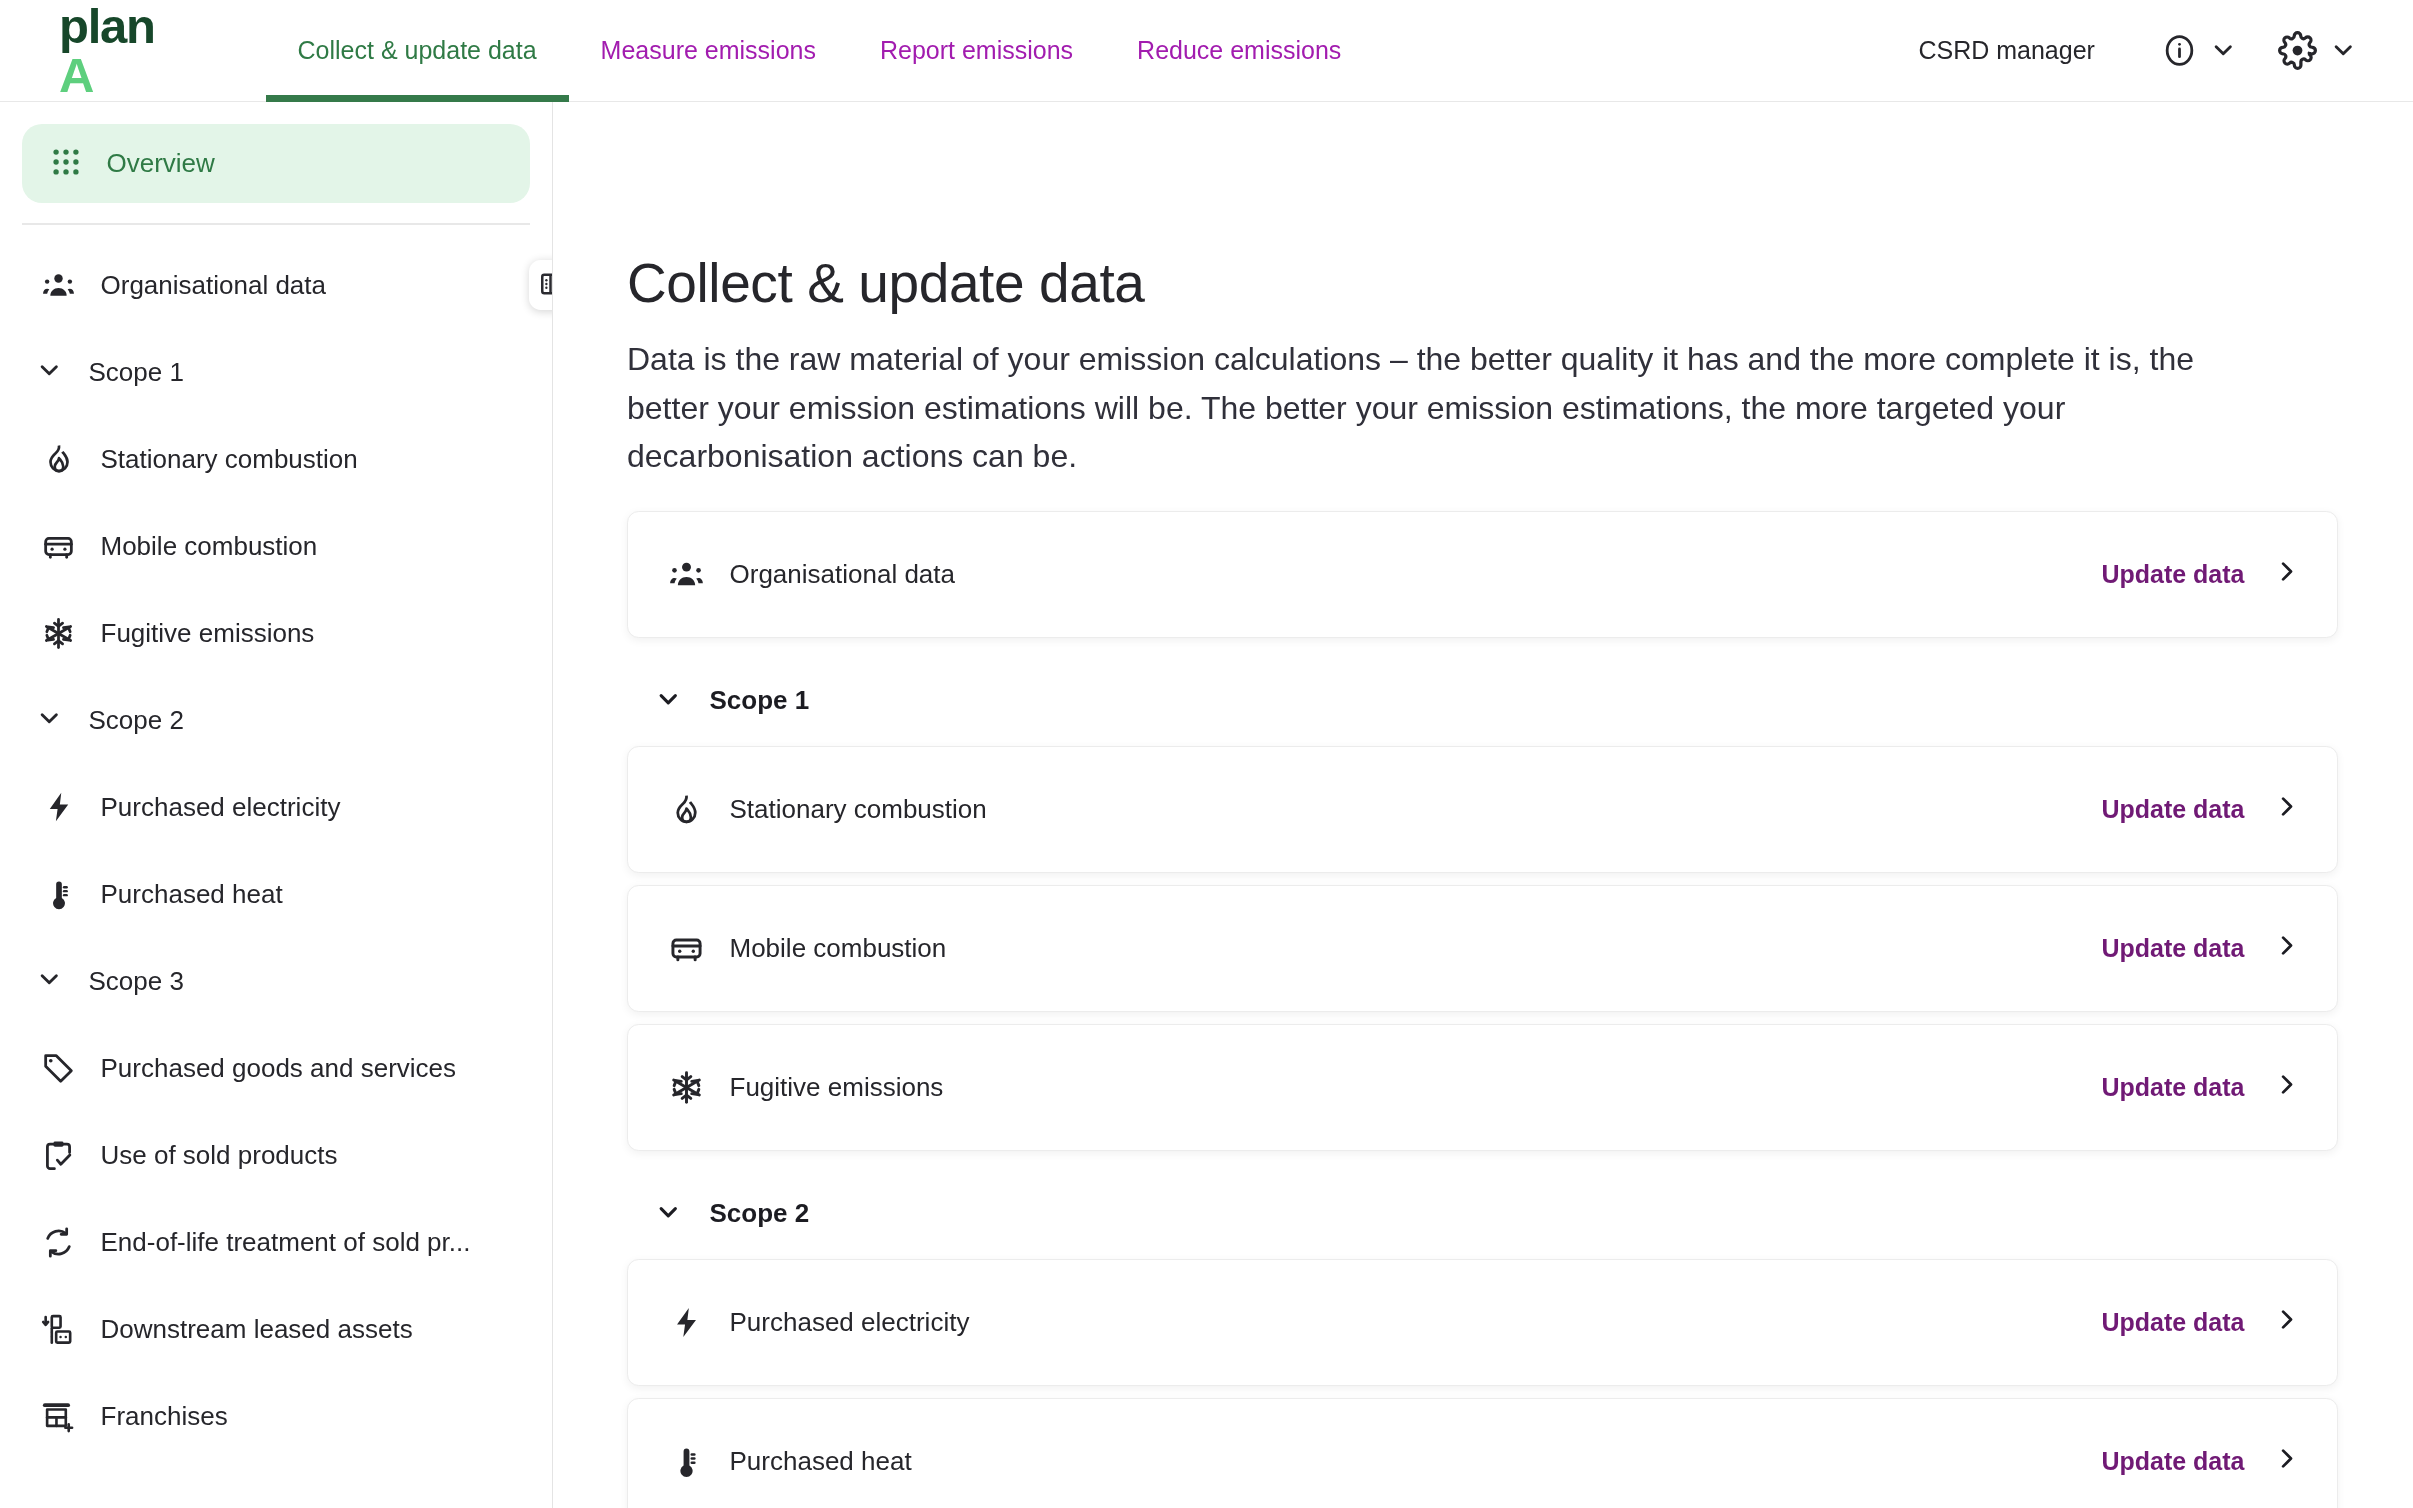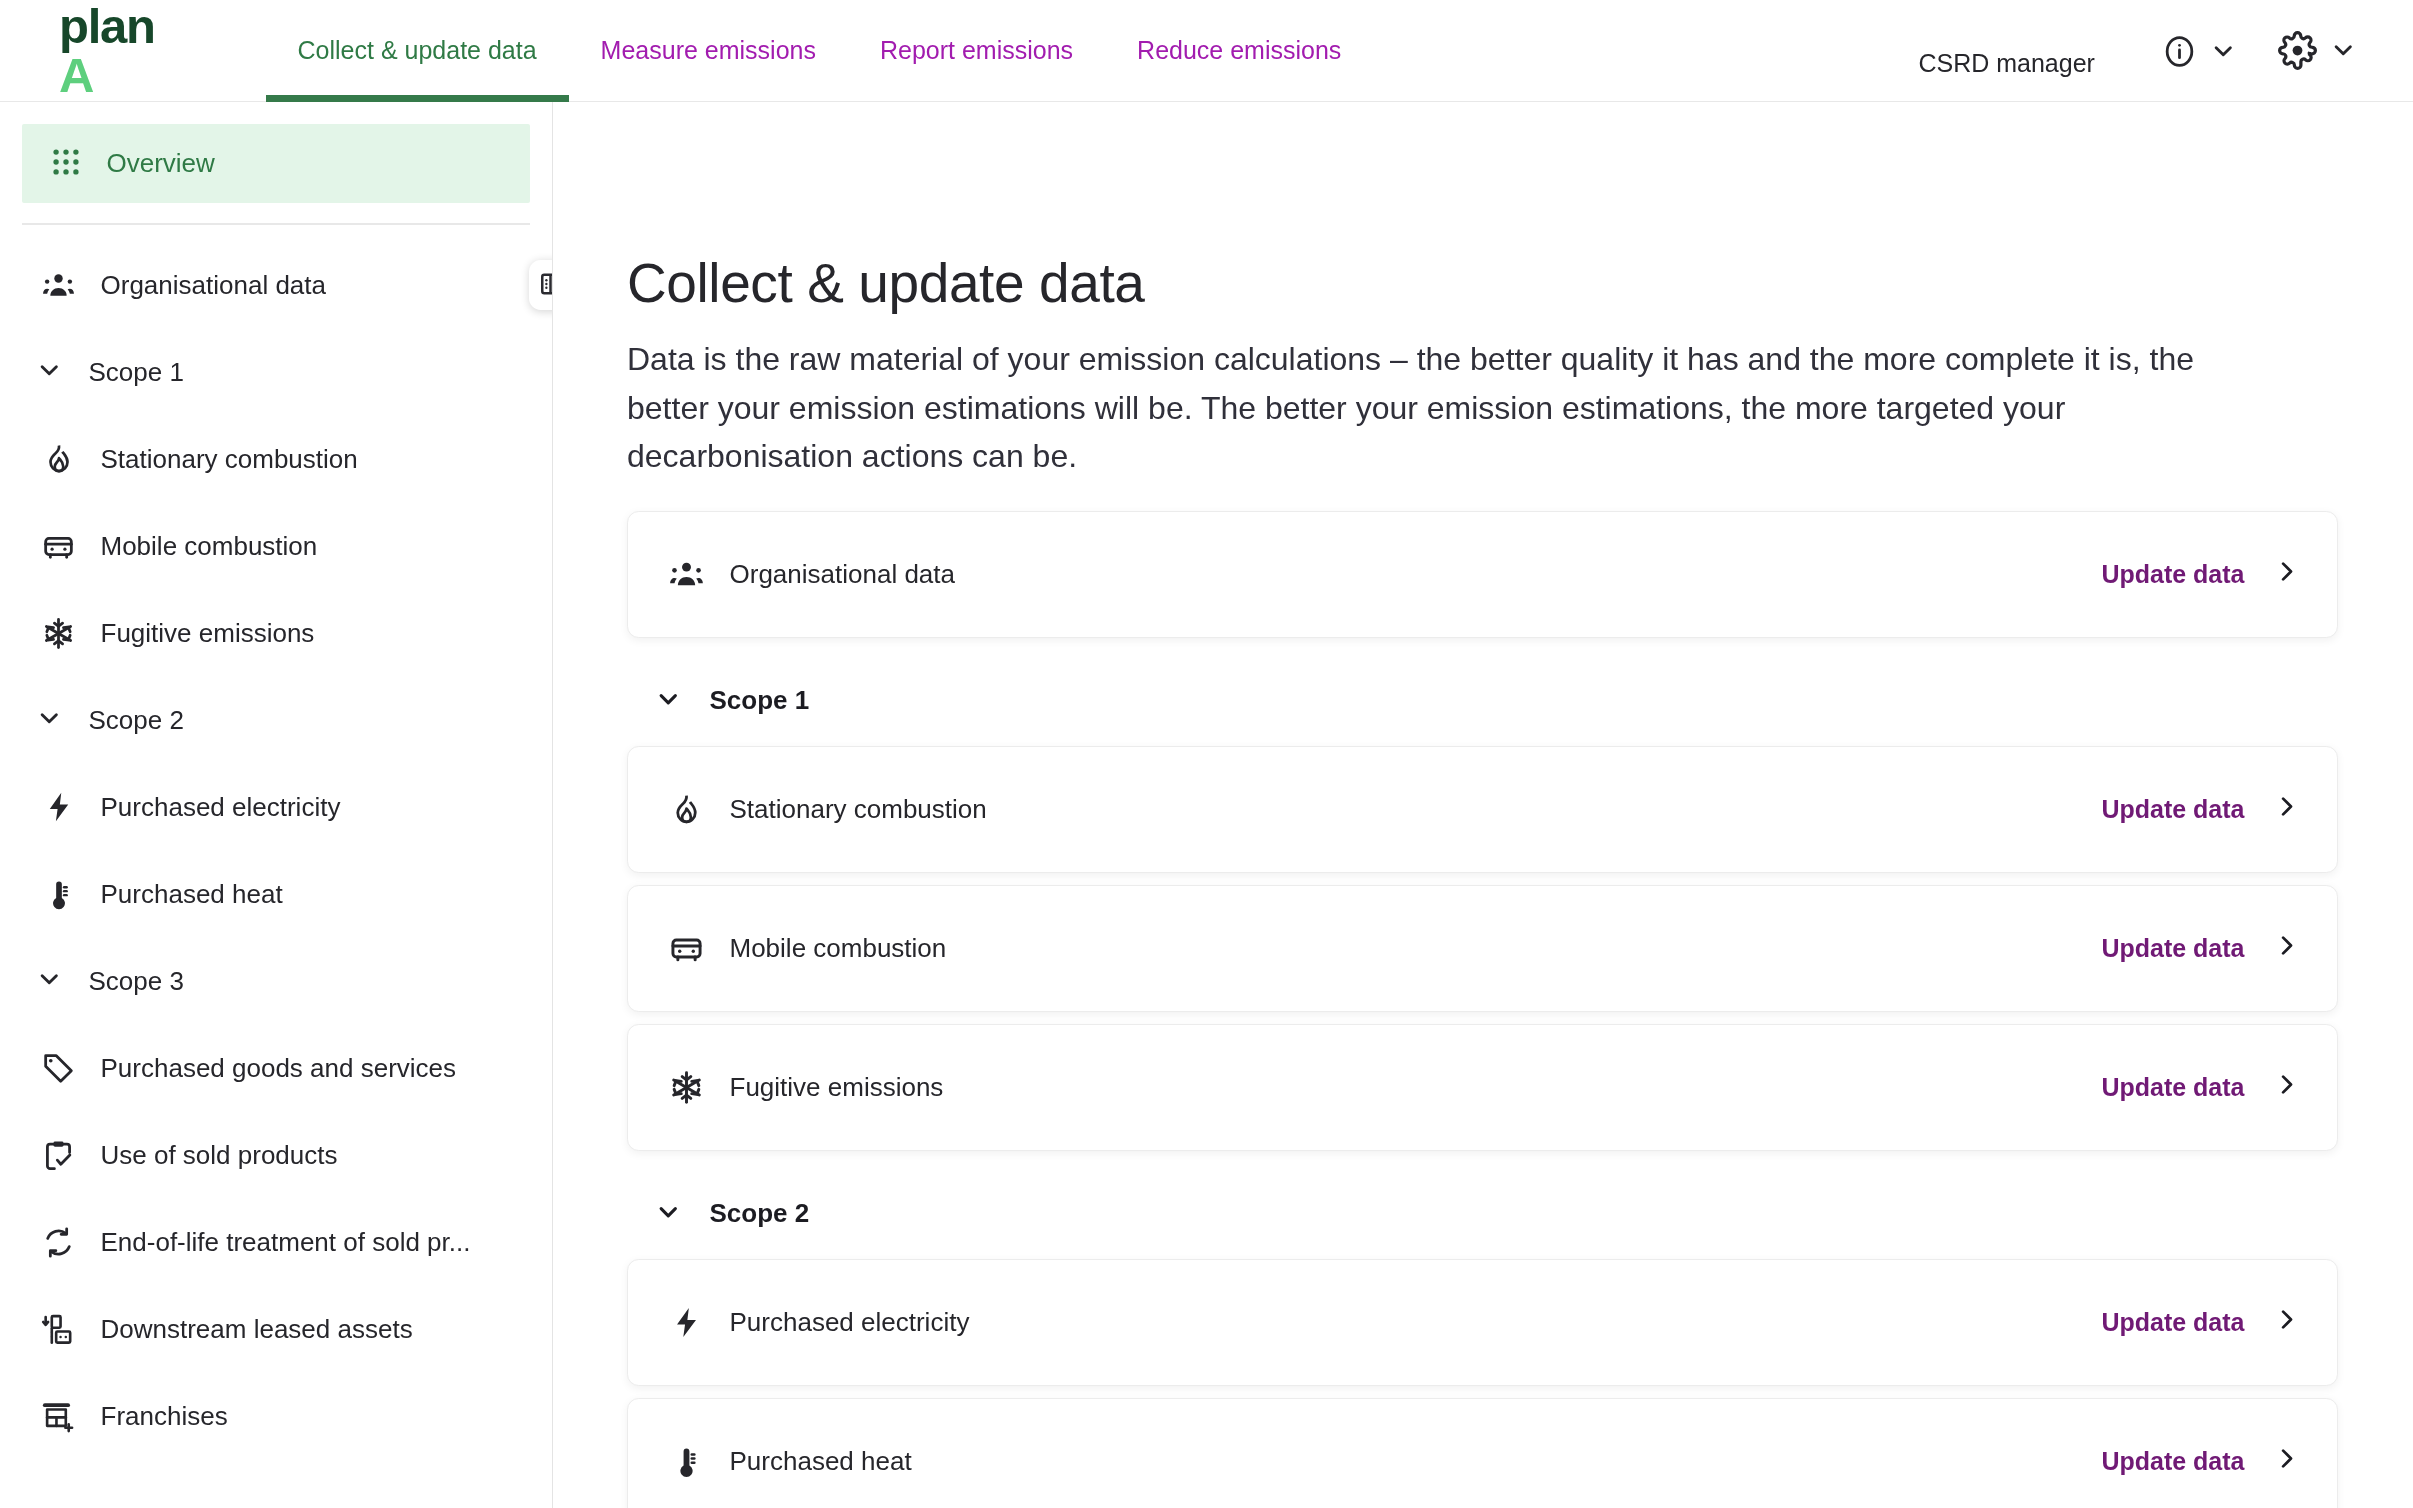--- a/index.html
+++ b/index.html
@@ -57,21 +57,21 @@
     position: absolute;
     left: 0; right: 0; bottom: 0;
     height: 6.7px;
     background: #357a4a;
   }
 
   .header-right {
     margin-left: auto;
     margin-right: 44px;
     display: flex;
-    align-items: flex-end;
+    align-items: center;
     gap: 17px;
   }
   .user-role {
     font-size: 25px;
     color: #26262b;
     margin-right: 37px;
     white-space: nowrap;
   }
   .hdr-btn {
     display: flex;
@@ -91,21 +91,21 @@
     flex: 0 0 553px;
     background: #ffffff;
     border-right: 1.7px solid #e4e4e4;
     padding-top: 22px;
     position: relative;
     overflow: hidden;
   }
   .side-overview {
     margin: 0 22px;
     height: 79px;
-    border-radius: 2px;
+    border-radius: 20px;
     background: #e3f5e8;
     display: flex;
     align-items: center;
     padding-left: 27px;
     cursor: pointer;
   }
   .side-overview .sv-label {
     font-size: 26px;
     color: #2f7a45;
     margin-left: 23.5px;

